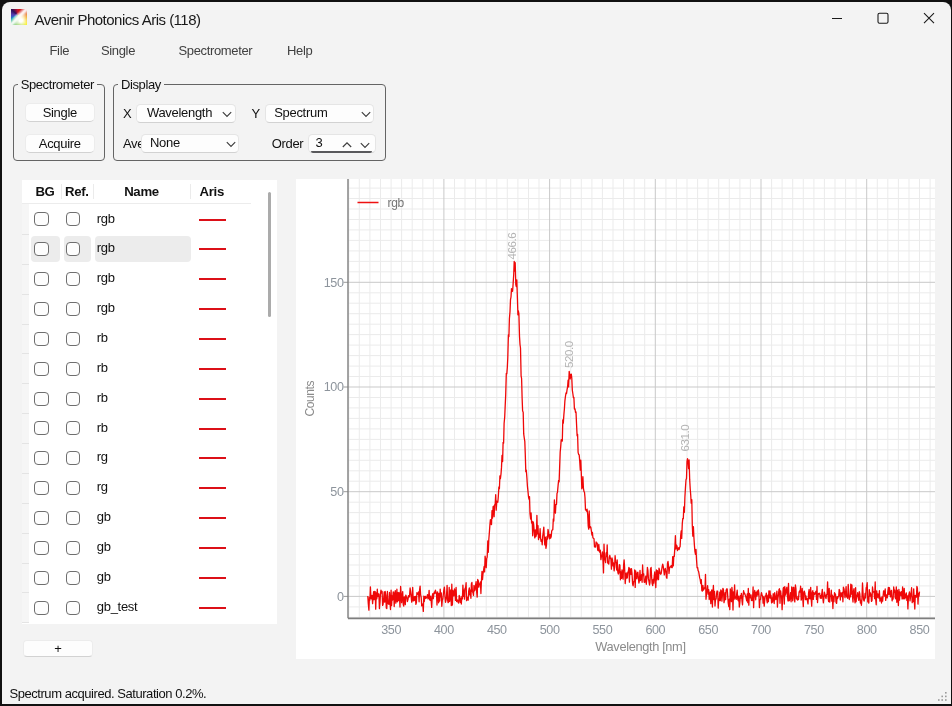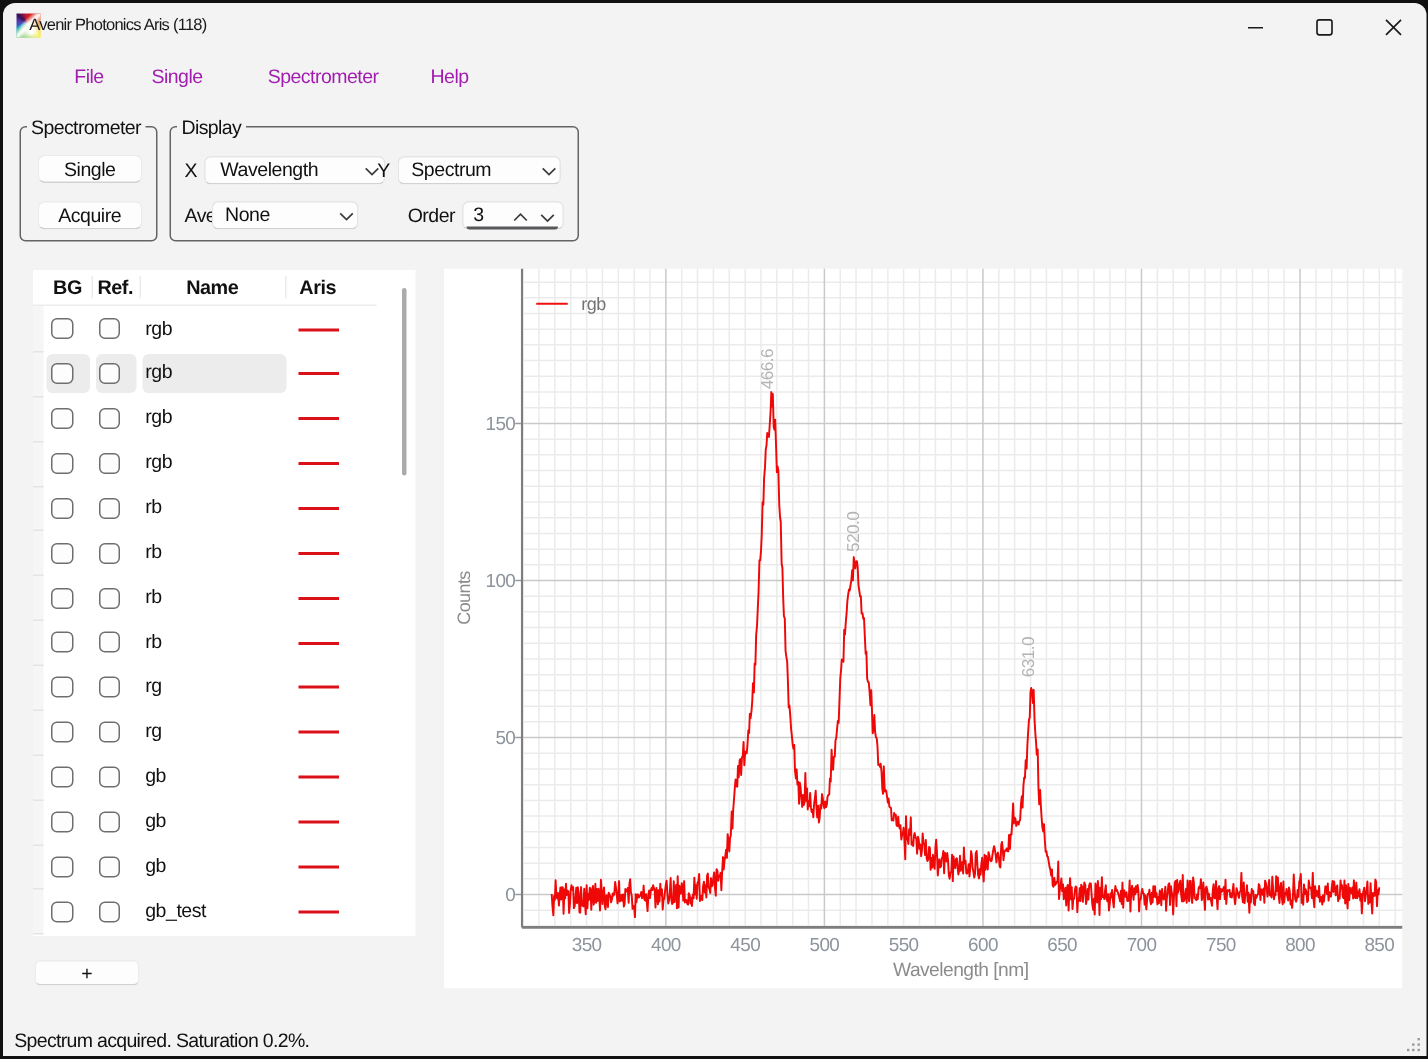--- a/index.html
+++ b/index.html
@@ -9,23 +9,23 @@
 
 #icon { position:absolute; left:9px; top:7px; width:16px; height:16px;
   background:
    radial-gradient(circle at 62% 72%, #ffffff 0 10%, rgba(255,255,255,.55) 30%, rgba(255,255,255,0) 55%),
    linear-gradient(135deg, rgba(255,255,255,0) 30%, rgba(255,255,255,.92) 46%, rgba(255,255,255,.92) 52%, rgba(255,255,255,.4) 62%, rgba(255,255,255,0) 75%),
    conic-gradient(from 0deg at 42% 38%,
     #c81830 0deg, #d01818 12deg, #cc1818 57deg, #f09000 101deg, #f8f000 137deg,
     #70c010 172deg, #18a038 214deg, #00a8b0 235deg, #3858c8 254deg,
     #5838a8 280deg, #301058 312deg, #901040 340deg, #c81830 360deg);
 }
-#title { position:absolute; left:18px; top:9px; font-size:11px; color:#191919; letter-spacing:-0.5px;}
-
-.mn { position:absolute; top:41px; font-size:13px; color:#a21caf; letter-spacing:-0.35px;padding-left:32px;}
+#title { position:absolute; left:33px; top:9px; font-size:15px; color:#191919; letter-spacing:-0.5px;}
+
+.mn { position:absolute; top:41px; font-size:13px; color:#404040; letter-spacing:-0.35px;padding-left:32px;}
 
 .gb { position:absolute; border:1px solid #646464; border-radius:4px; }
 .gb>span { position:absolute; top:-8px; left:4px; background:#f3f3f3; padding:0 3px; font-size:13px; color:#111; letter-spacing:-0.4px;}
 
 .btn { position:absolute; background:#fdfdfd; border:1px solid #ececec; border-bottom-color:#d2d2d2;
   border-radius:5px; font-size:13px; letter-spacing:-0.3px; color:#111; text-align:center; }
 
 .cmb { position:absolute; background:#fdfdfd; border:1px solid #e5e5e5; border-bottom-color:#d2d2d2;
   border-radius:4.5px; font-size:13px; letter-spacing:-0.3px; color:#111; }
 .cmb .tx { position:absolute; top:50%; transform:translateY(-52%); white-space:nowrap; }
@@ -70,21 +70,21 @@
   <div class="gb" style="left:11.2px;top:82.4px;width:92.1px;height:77.1px">
       <span>Spectrometer</span>
     </div>
   <div class="btn" style="left:23.5px;top:101.7px;width:69.6px;height:19px;line-height:17.5px">Single</div>
   <div class="btn" style="left:23.5px;top:132px;width:69.6px;height:19px;line-height:17.5px">Acquire</div>
 
   <div class="gb" style="left:111.5px;top:82.4px;width:272.6px;height:77.1px">
       <span>Display</span>
     </div>
   <div class="lbl" style="left:121.5px;top:104px">X</div>
-  <div class="cmb" style="left:134.4px;top:102px;width:121px;height:19px">
+  <div class="cmb" style="left:134.4px;top:102px;width:100px;height:19px">
       <span class="tx" style="left:10px">Wavelength</span>
     <svg class="chev" style="right:1.5px;top:3.5px" width="12" height="12" viewBox="0 0 12 12">
         <path d="M1.8 4.2L6 8.4L10.2 4.2" stroke="#3c3c3c" stroke-width="1.15" fill="none"></path>
       </svg>
     </div>
   <div class="lbl" style="left:250px;top:104px">Y</div>
   <div class="cmb" style="left:263.7px;top:102px;width:109.2px;height:19px">
       <span class="tx" style="left:8px">Spectrum</span>
     <svg class="chev" style="right:1.5px;top:3.5px" width="12" height="12" viewBox="0 0 12 12">
         <path d="M1.8 4.2L6 8.4L10.2 4.2" stroke="#3c3c3c" stroke-width="1.15" fill="none"></path>

